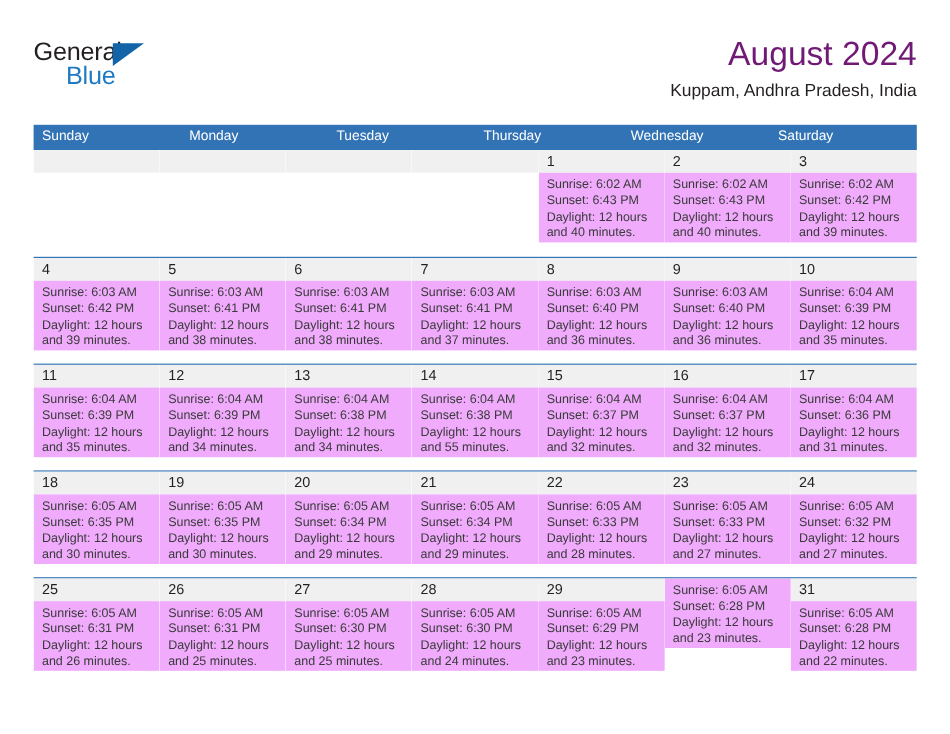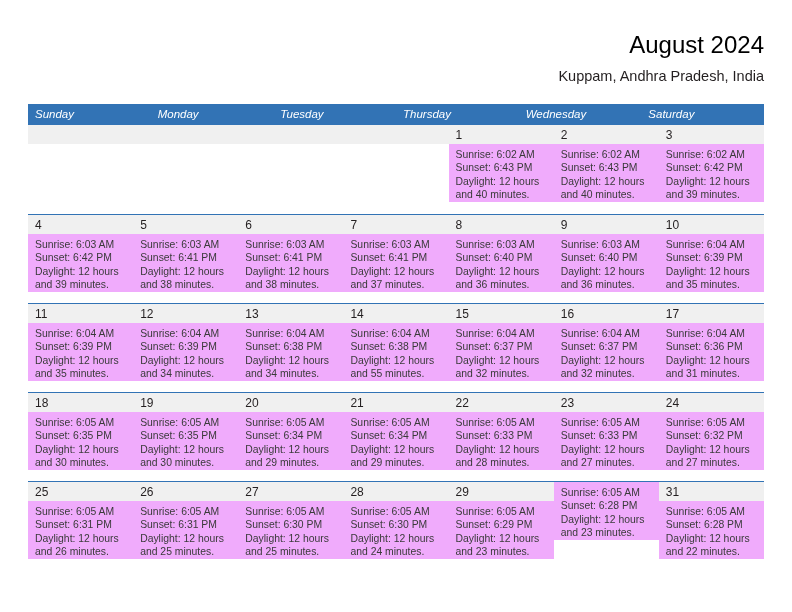--- a/index.html
+++ b/index.html
@@ -66,23 +66,23 @@
     border-bottom: 19px solid transparent;
   }
 
   .title-block {
     position: absolute;
     right: 0;
     top: 0;
     text-align: right;
   }
   .cal-title {
-    font-size: 24px;
+    font-size: 28px;
     line-height: 34px;
-    color: #000000;
+    color: #701a75;
     white-space: nowrap;
   }
   .cal-subtitle {
     margin-top: 5px;
     font-size: 14.5px;
     line-height: 18px;
     color: #231f20;
     white-space: nowrap;
   }
 
@@ -91,21 +91,20 @@
     position: absolute;
     left: 28px;
     top: 104px;
     width: 736px;
   }
 
   .weekday-row {
     display: flex;
     background: #3273b5;
     height: 21px;
-    font-style: italic;
   }
   .weekday {
     flex: 1 1 0;
     color: #ffffff;
     font-size: 11.5px;
     line-height: 21px;
     padding-left: 7px;
     box-sizing: border-box;
     overflow: hidden;
     white-space: nowrap;
@@ -155,20 +154,25 @@
     background: #ffffff;
   }
 </style>
 </head>
 <body>
 
 <div class="page">
 
   <div class="header">
 
+    <div class="brand">
+      <span class="brand-general">General</span>
+      <span class="brand-tri"></span>
+      <span class="brand-blue">Blue</span>
+    </div>
 
     <div class="title-block">
       <div class="cal-title">August 2024</div>
       <div class="cal-subtitle">Kuppam, Andhra Pradesh, India</div>
     </div>
 
   </div>
 
   <div class="calendar">
 

